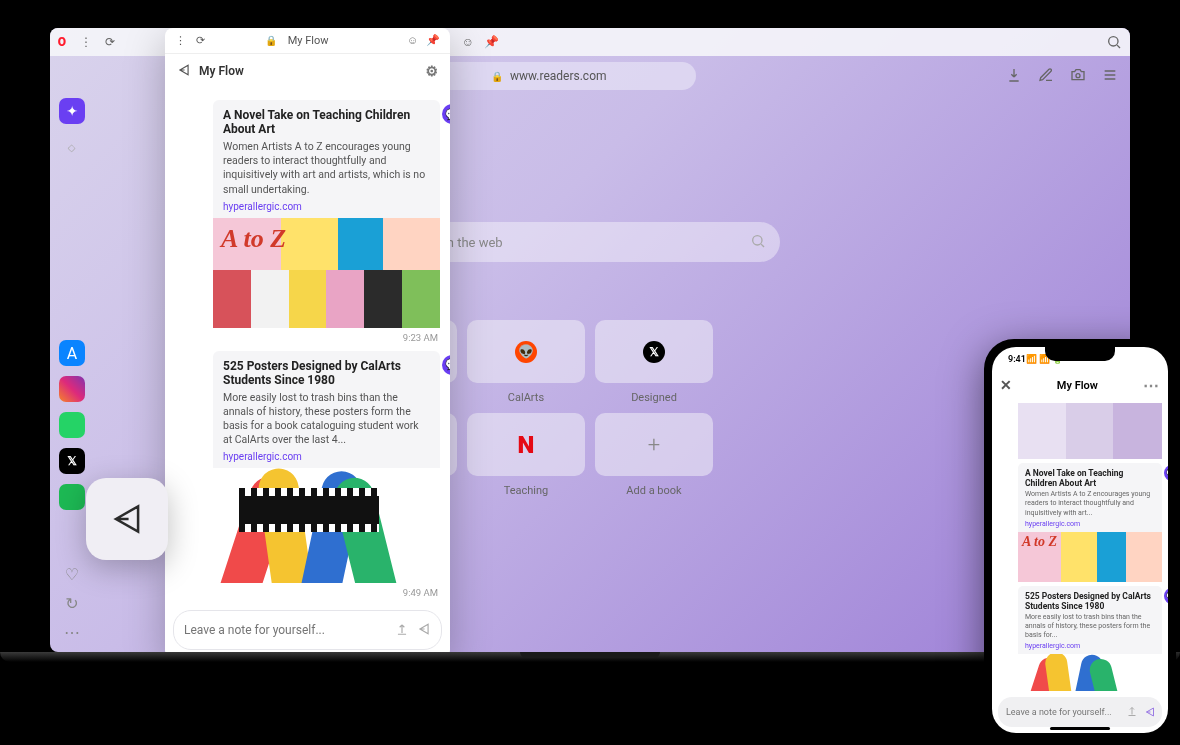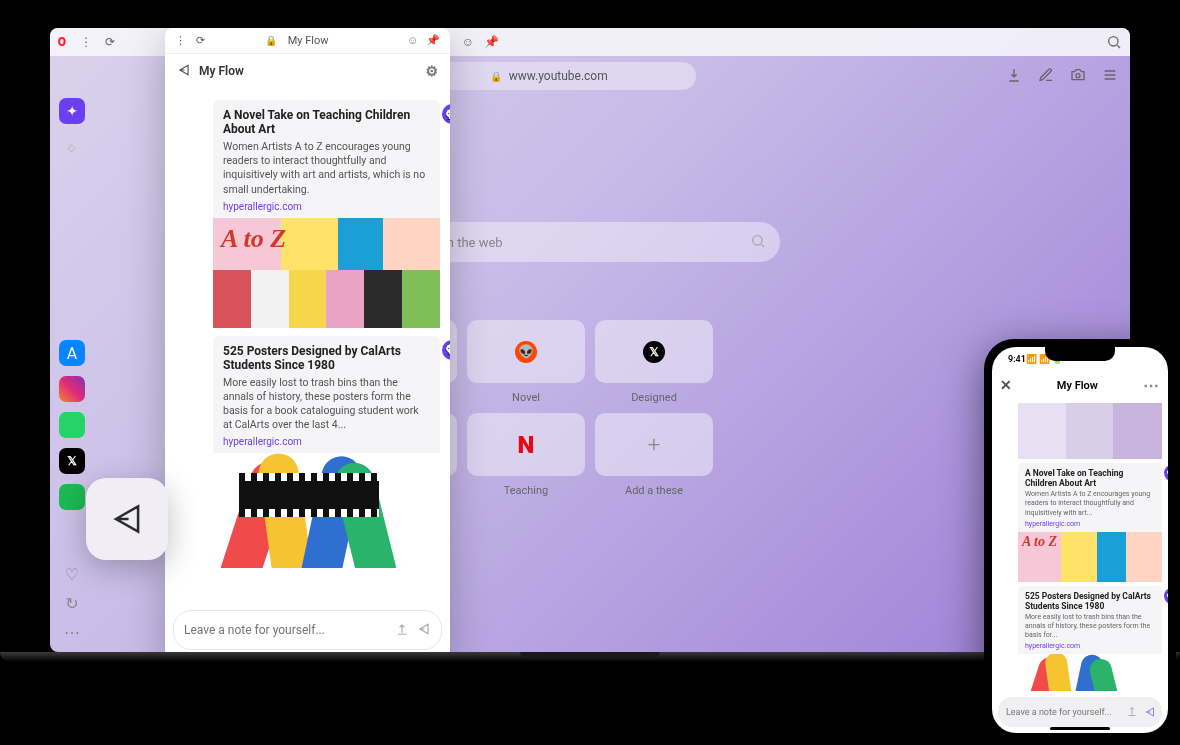--- a/index.html
+++ b/index.html
@@ -255,21 +255,21 @@
             <circle cx="11" cy="11" r="7"></circle>
             <path d="m21 21-4.3-4.3"></path>
           </svg>
       </span>
     </div>
 
     <div class="addr-row">
       <div style="flex:1"></div>
       <div class="addr-pill">
         <span style="font-size:10px">🔒</span>
-        <span>www.youtube.com</span>
+        <span>www.readers.com</span>
       </div>
       <div style="flex:1"></div>
       <div class="right-icons">
         <span class="ic">
           <svg viewBox="0 0 24 24" width="16" height="16" fill="none" stroke="currentColor" stroke-width="2">
               <path d="M12 3v12m0 0 4-4m-4 4-4-4M5 21h14"></path>
             </svg>
         </span>
         <span class="ic">
           <svg viewBox="0 0 24 24" width="16" height="16" fill="none" stroke="currentColor" stroke-width="2">
@@ -324,21 +324,21 @@
             <svg width="22" height="22" viewBox="0 0 24 24" fill="#000">
               <path d="M4 2 2 6v14h5v2h3l2-2h4l5-5V2H4zm15 12-3 3h-5l-2 2v-2H5V4h14v10zM11 7h2v6h-2V7zm5 0h2v6h-2V7z"></path>
             </svg>
           </div>
         <div class="tile-label">Twitch</div>
       </div>
       <div class="tile">
         <div class="tile-box">
             <span class="i-reddit">👽</span>
           </div>
-        <div class="tile-label">Novel</div>
+        <div class="tile-label">CalArts</div>
       </div>
       <div class="tile">
         <div class="tile-box">
             <span class="i-x">𝕏</span>
           </div>
         <div class="tile-label">Designed</div>
       </div>
       <div style="width:118px"></div>
       <div class="tile">
         <div class="tile-box">
@@ -349,21 +349,21 @@
       <div class="tile">
         <div class="tile-box">
             <span class="i-nf">N</span>
           </div>
         <div class="tile-label">Teaching</div>
       </div>
       <div class="tile">
         <div class="tile-box">
             <span class="i-plus">+</span>
           </div>
-        <div class="tile-label">Add a these</div>
+        <div class="tile-label">Add a book</div>
       </div>
     </div>
 
     <div class="flow">
       <div class="f-top">
         <span>⋮</span>
         <span>⟳</span>
         <span style="flex:0 0 40px"></span>
         <span class="lock">🔒</span>
         <span>My Flow</span>
@@ -393,36 +393,38 @@
             <div class="people">
                 <span></span>
                 <span></span>
                 <span></span>
                 <span></span>
                 <span></span>
                 <span></span>
               </div>
           </div>
         </div>
+        <div class="timestamp">9:23 AM</div>
 
         <div class="card">
           <div class="dot">💬</div>
           <div class="card-pad">
             <h4>525 Posters Designed by CalArts Students Since 1980</h4>
             <p>More easily lost to trash bins than the annals of history, these posters form the basis for a book cataloguing student work at CalArts over the last 4...</p>
             <span class="src">hyperallergic.com</span>
           </div>
           <div class="card-img art2">
             <div class="stripe s1"></div>
               <div class="stripe s2"></div>
               <div class="stripe s3"></div>
               <div class="stripe s4"></div>
             <div class="film"></div>
           </div>
         </div>
+        <div class="timestamp">9:49 AM</div>
 
       </div>
       <div class="f-input">
         <input placeholder="Leave a note for yourself..." style="">
         <span class="ic">
           <svg viewBox="0 0 24 24" width="14" height="14" fill="none" stroke="currentColor" stroke-width="2">
               <path d="M12 19V5m0 0-4 4m4-4 4 4M5 21h14"></path>
             </svg>
         </span>
         <span class="ic send-tri">

